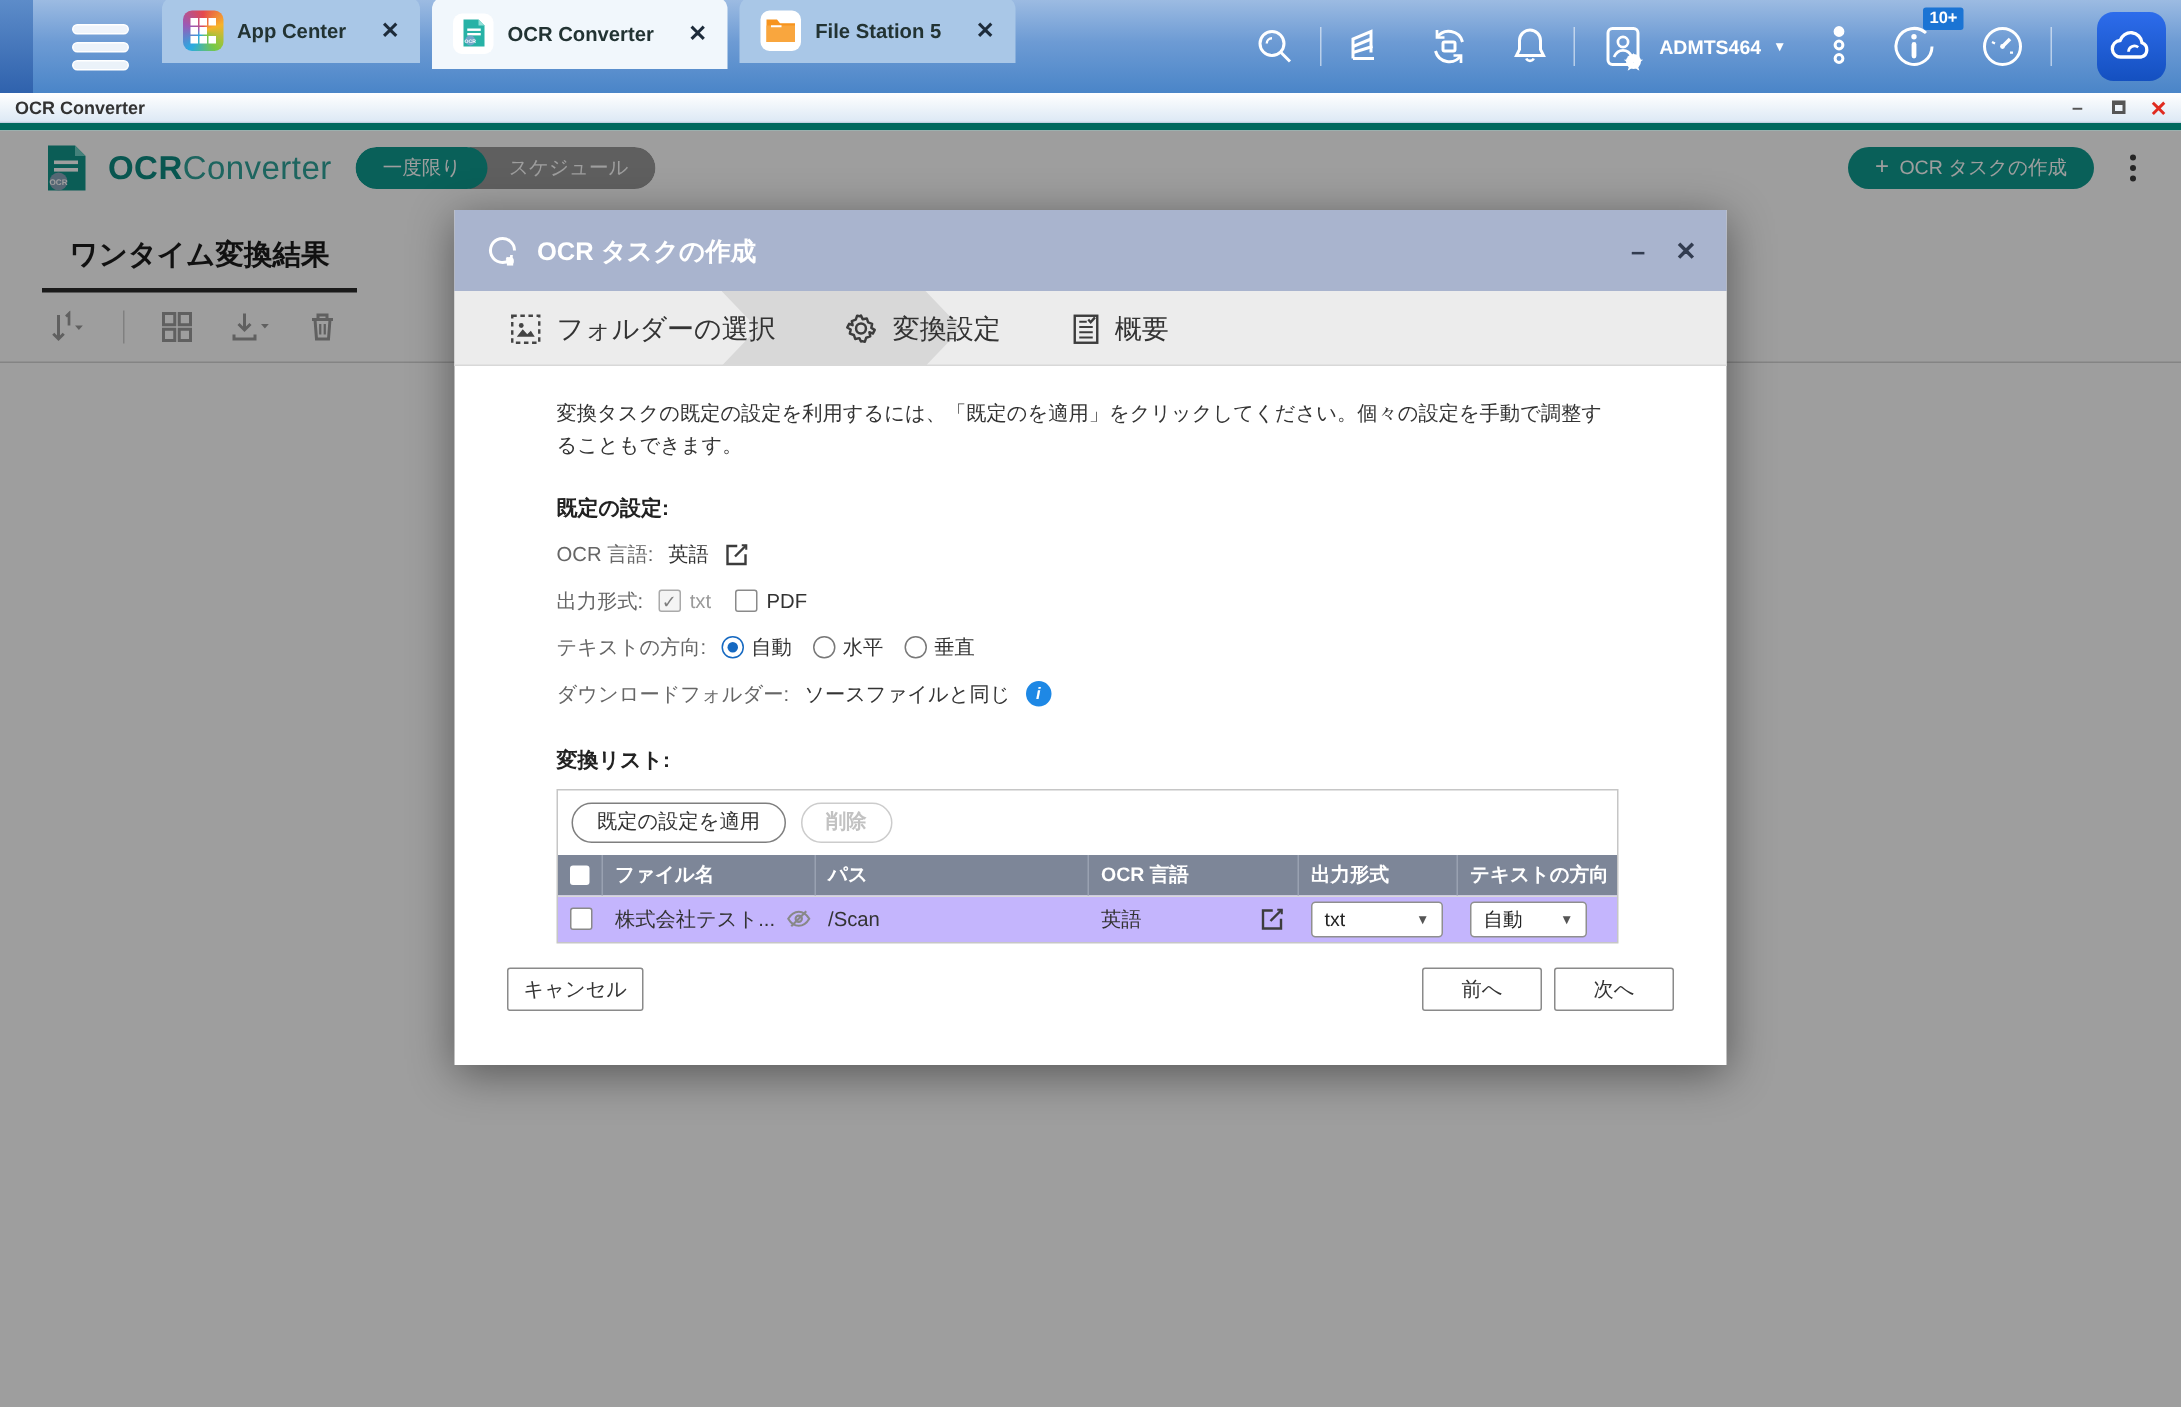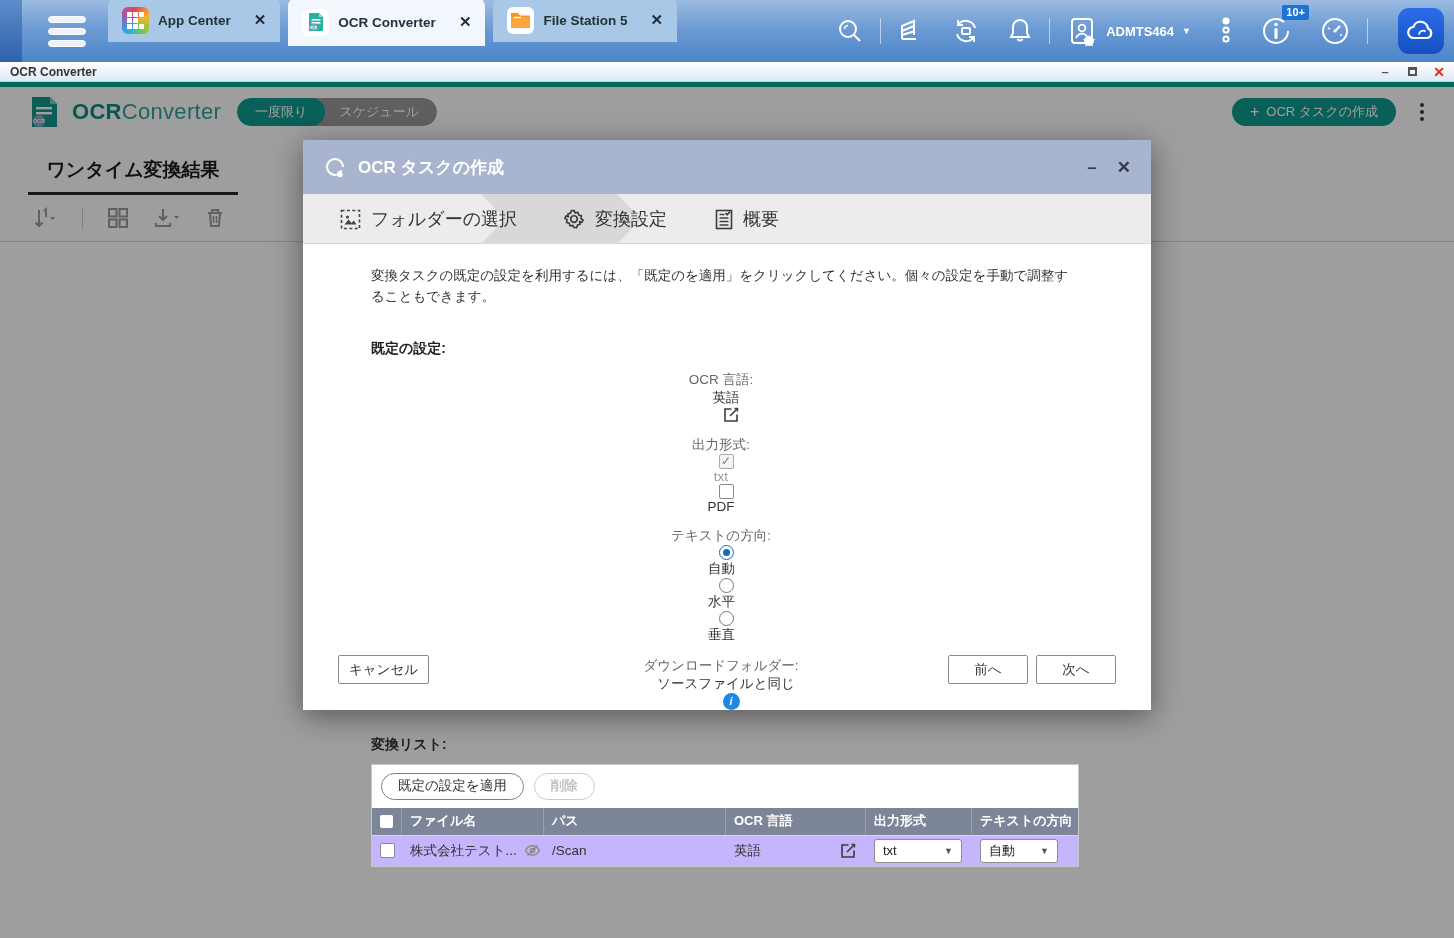--- a/index.html
+++ b/index.html
@@ -105,22 +105,22 @@
   .dlg-steps { position:relative; height:50px; background:#ececec; border-bottom:1px solid #d8d8d8; }
   .step-band { position:absolute; left:178px; top:0; width:160px; height:50px; background:#d8d8d8;
     clip-path:polygon(0 0, calc(100% - 24px) 0, 100% 50%, calc(100% - 24px) 100%, 0 100%, 24px 50%); }
   .steps-row { position:relative; height:50px; display:flex; align-items:center; padding-left:37px; }
   .step { display:flex; align-items:center; gap:10px; font-size:18px; color:#333; }
   .step-gap1 { width:46px; } .step-gap2 { width:48px; }
 
   .dlg-body { padding:22px 70px 0 68px; font-size:13.5px; color:#333; }
   .dlg-desc { line-height:1.55; }
   .sec-heading { font-weight:bold; color:#222; font-size:14px; }
-  .h-defaults { margin-top:32px; }
-  .set-row { display:flex; align-items:center; margin-top:13px;flex-direction:column; }
+  .h-defaults { margin-top:22px; }
+  .set-row { display:flex; align-items:center; margin-top:13px; }
   .set-label { color:#666; margin-right:10px; }
   .set-value { color:#333; }
   .edit-ic { margin-left:10px; cursor:pointer; display:flex; }
 
   .cb { width:15px; height:15px; border:1px solid #8a8a8a; background:#fff; border-radius:2px;
     display:inline-flex; align-items:center; justify-content:center; cursor:pointer; }
   .cb.checked.disabled { border-color:#aaa; background:#f4f4f4; color:#7d7d7d; font-size:12px; }
   .cb-label { margin:0 16px 0 6px; }
   .cb-label.dim-label { color:#999; }
   .radio { width:15px; height:15px; border:1px solid #787878; border-radius:50%; background:#fff;
@@ -153,21 +153,21 @@
     font-size:13.5px; color:#333; background:#c4b5fd; }
   .file-cell { display:flex; align-items:center; gap:7px; }
   .lang-cell { display:flex; align-items:center; }
   .lang-cell .edit-ic { margin-left:auto; margin-right:10px; }
   .dropdown { height:24px; border:1px solid #8f8f8f; border-radius:3px; background:#fff;
     display:flex; align-items:center; justify-content:space-between; padding:0 8px; font-size:13px;
     color:#222; cursor:pointer; }
   .dd-fmt { width:88px; } .dd-dir { width:78px; }
   .dd-caret { font-size:9px; color:#555; }
 
-  .dlg-footer { position:absolute; left:35px; right:35px; bottom:26px; display:flex; align-items:center;justify-content:center; }
+  .dlg-footer { position:absolute; left:35px; right:35px; bottom:36px; display:flex; align-items:center;justify-content:center; }
   .sq-btn { height:29px; background:#fff; border:1px solid #8a8a8a; border-radius:2px;
     font-size:13.5px; color:#333; cursor:pointer; font-family:inherit; }
   .btn-cancel { width:91px; }
   .btn-prev { width:80px; margin-left:auto; }
   .btn-next { width:80px; margin-left:8px; }
 
   svg { display:block; }
 </style>
 </head>
 <body>

